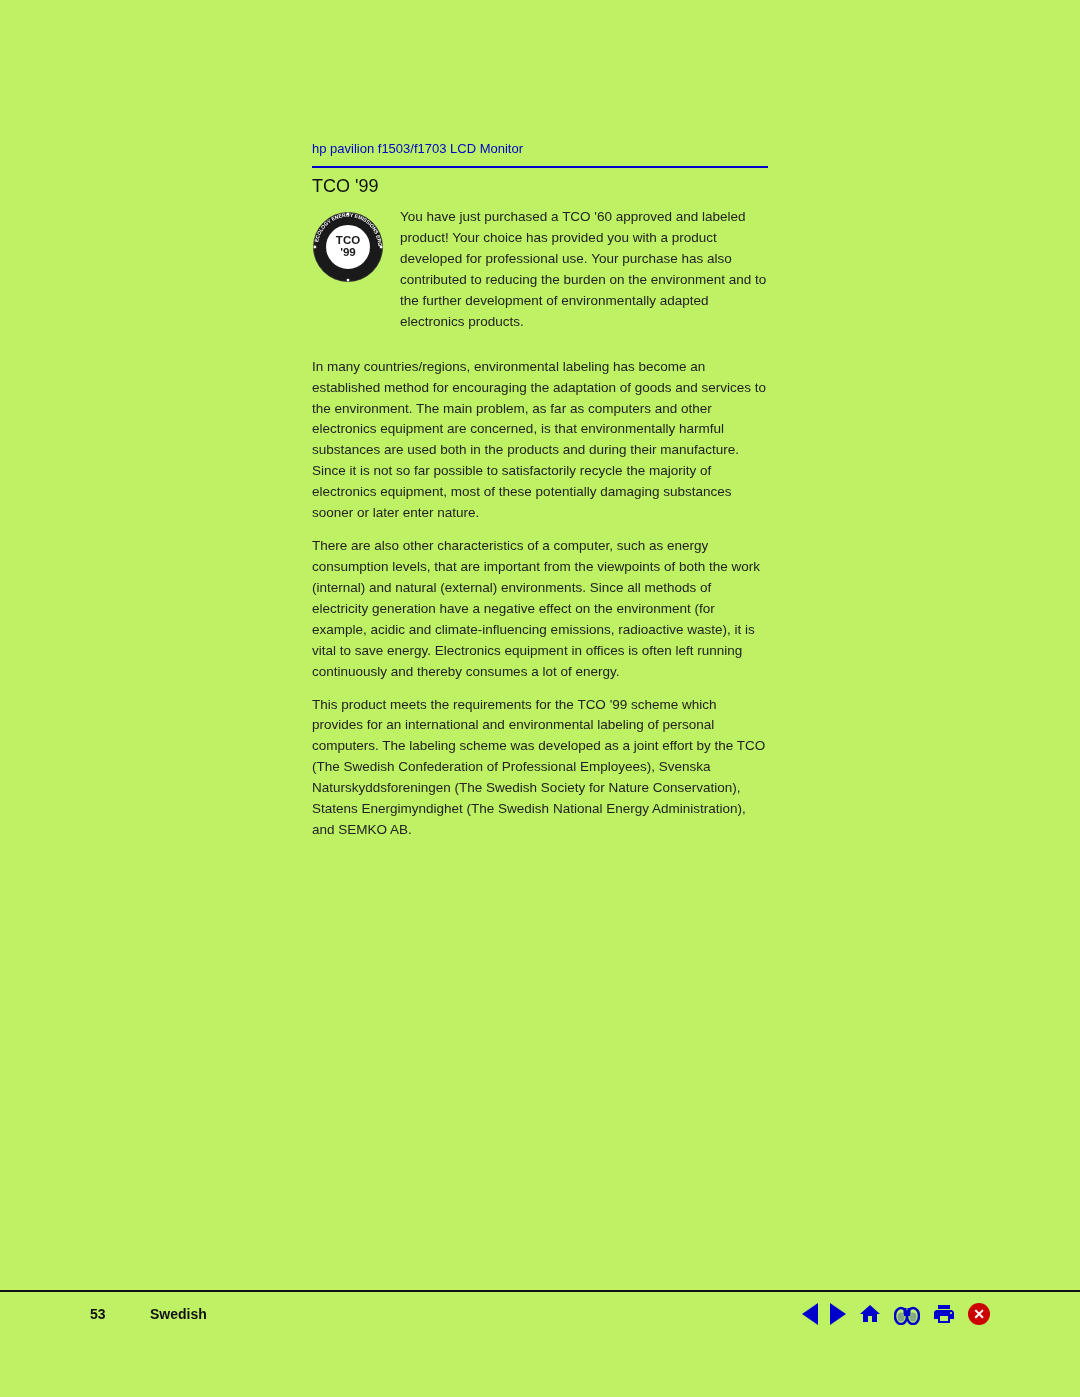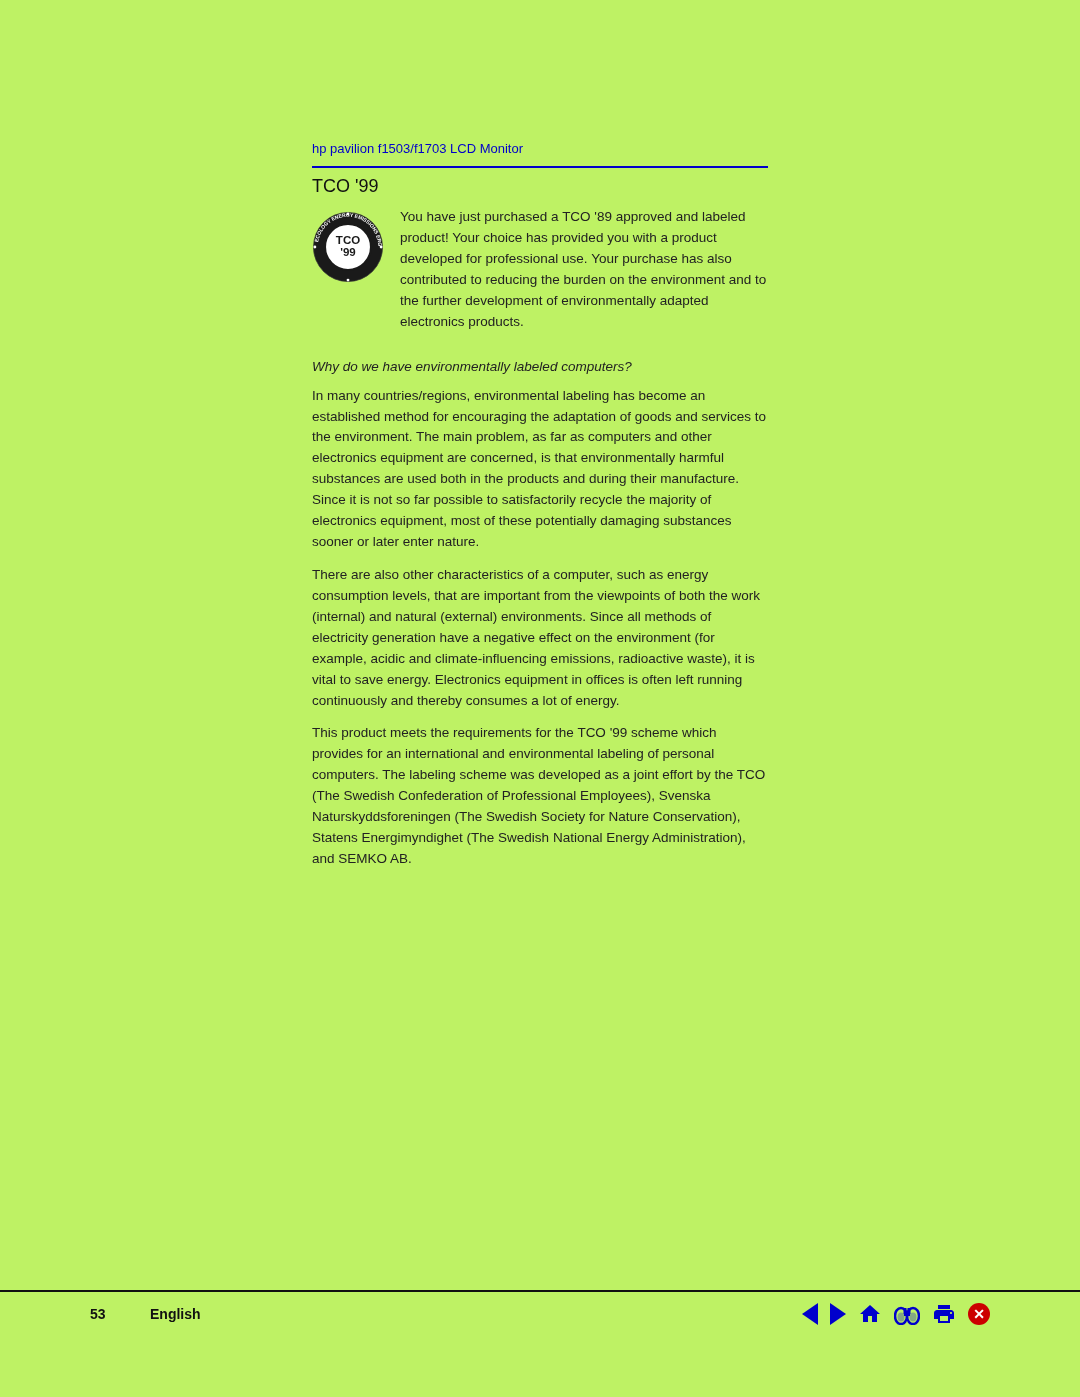--- a/index.html
+++ b/index.html
@@ -218,40 +218,39 @@
             </text>
 
             <circle cx="50" cy="4" r="2" fill="white"></circle>
             <circle cx="50" cy="96" r="2" fill="white"></circle>
             <circle cx="4" cy="50" r="2" fill="white"></circle>
             <circle cx="96" cy="50" r="2" fill="white"></circle>
           </svg>
         </div>
 
         <div class="tco-text-block">
-          <p class="body-text">You have just purchased a TCO '89 approved and labeled product! Your choice has provided you with a product developed for professional use. Your purchase has also contributed to reducing the burden on the environment and to the further development of environmentally adapted electronics products.</p>
+          <p class="body-text">You have just purchased a TCO '60 approved and labeled product! Your choice has provided you with a product developed for professional use. Your purchase has also contributed to reducing the burden on the environment and to the further development of environmentally adapted electronics products.</p>
         </div>
       </div>
 
-      <p class="italic-heading">Why do we have environmentally labeled computers?</p>
 
       <p class="body-text">In many countries/regions, environmental labeling has become an established method for encouraging the adaptation of goods and services to the environment. The main problem, as far as computers and other electronics equipment are concerned, is that environmentally harmful substances are used both in the products and during their manufacture. Since it is not so far possible to satisfactorily recycle the majority of electronics equipment, most of these potentially damaging substances sooner or later enter nature.</p>
 
       <p class="body-text">There are also other characteristics of a computer, such as energy consumption levels, that are important from the viewpoints of both the work (internal) and natural (external) environments. Since all methods of electricity generation have a negative effect on the environment (for example, acidic and climate-influencing emissions, radioactive waste), it is vital to save energy. Electronics equipment in offices is often left running continuously and thereby consumes a lot of energy.</p>
 
 
       <p class="body-text">This product meets the requirements for the TCO '99 scheme which provides for an international and environmental labeling of personal computers. The labeling scheme was developed as a joint effort by the TCO (The Swedish Confederation of Professional Employees), Svenska Naturskyddsforeningen (The Swedish Society for Nature Conservation), Statens Energimyndighet (The Swedish National Energy Administration), and SEMKO AB.</p>
 
 
     </div>
   </div>
 
   <div class="footer">
     <span class="footer-page">53</span>
-    <span class="footer-lang">English</span>
+    <span class="footer-lang">Swedish</span>
 
     <div class="footer-icons">
 
       <div class="footer-icon">
         <span class="nav-arrow-left"></span>
       </div>
 
       <div class="footer-icon">
         <span class="nav-arrow-right"></span>
       </div>

